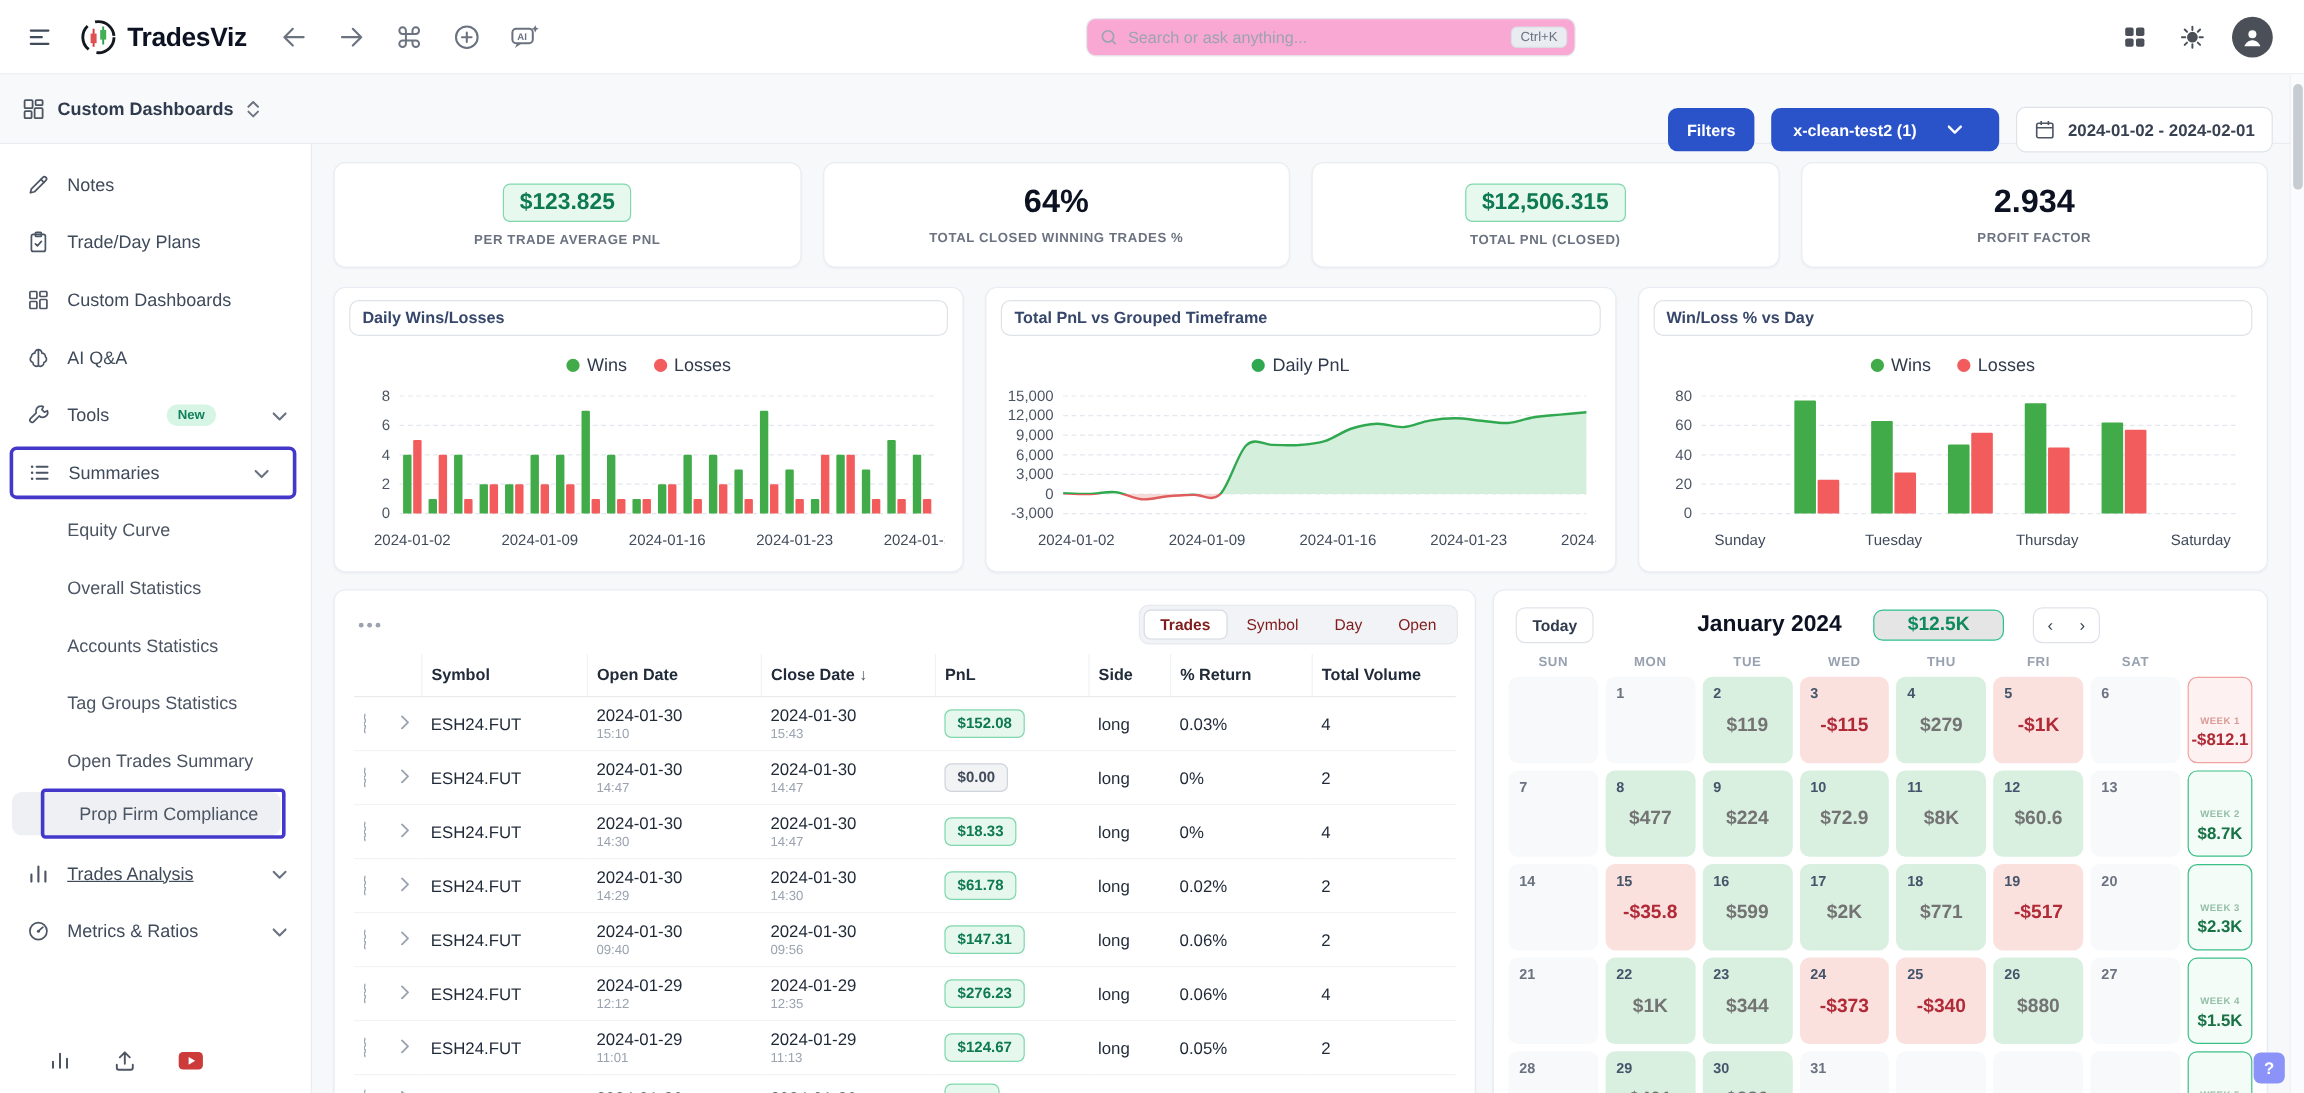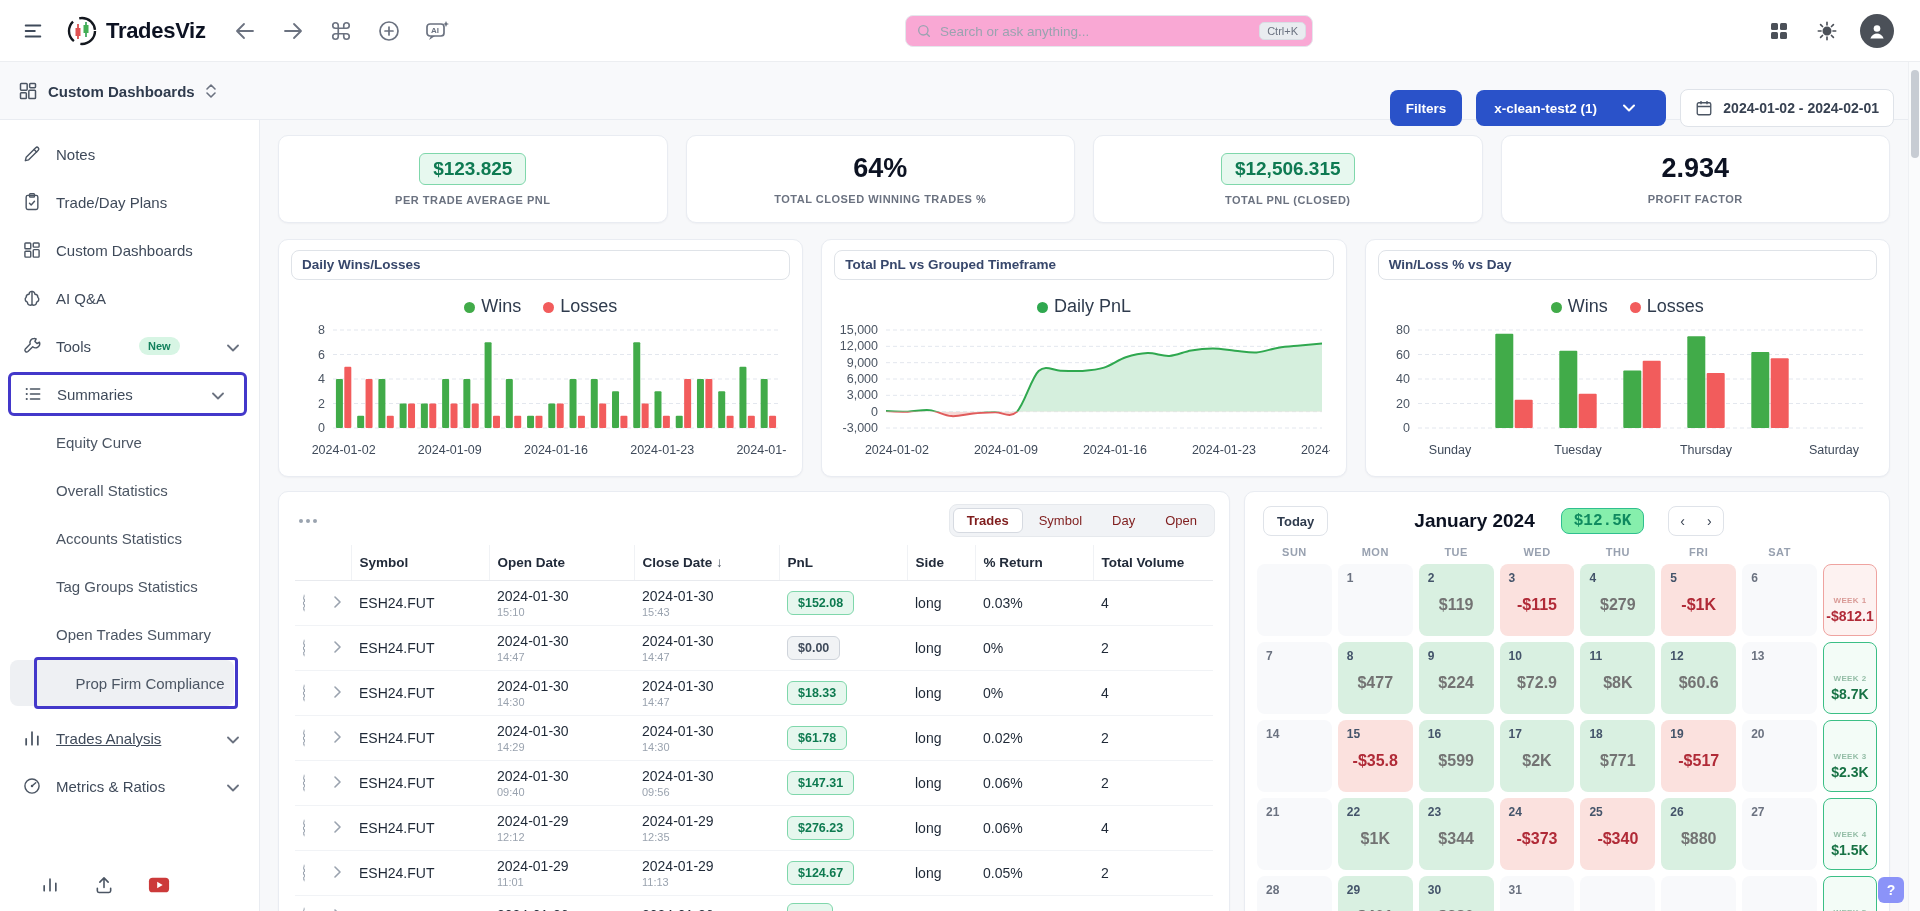--- a/index.html
+++ b/index.html
@@ -29,39 +29,39 @@
   .date-box { background:#fff; border:1px solid #dfe3e9; border-radius:8px; height:38px; display:flex; align-items:center; gap:10px; padding:0 14px; font-size:14px; font-weight:600; color:#374151; cursor:pointer; }
 
   
   .sidebar { position:absolute; left:0; top:120px; bottom:0; width:260px; background:#fff; border-right:1px solid #e9ecf1; z-index:3; padding-top:10px; }
   .side-item { height:48px; display:flex; align-items:center; gap:14px; padding-left:22px; font-size:15px; color:#3f4a5a; font-weight:500; cursor:pointer; position:relative; }
   .side-item .lbl { flex:0 1 auto; }
   .side-item.indent { padding-left:56px; color:#4b5563; font-weight:400; }
   .side-item .chev { margin-left:auto; margin-right:20px; color:#6b7280; }
   .badge-new { background:#d7f5e4; color:#12805c; font-size:11px; font-weight:700; border-radius:10px; padding:3px 9px; margin-left:34px; }
   .hl-outline { margin:2px 12px 2px 8px; height:44px; border:3px solid #4338ca; border-radius:6px; padding-left:12px; }
-  .hl-sub { margin:2px 25px 2px 10px; height:46px; background:#eef0f3; border-radius:8px; padding-left:36px; color:#111827; font-weight:600;justify-content:center; }
+  .hl-sub { margin:2px 25px 2px 10px; height:36px; background:#eef0f3; border-radius:8px; padding-left:36px; color:#111827; font-weight:600; }
   .hl-sub .outline-box { position:absolute; left:24px; right:-4px; top:-3px; bottom:-3px; border:3px solid #4338ca; border-radius:4px; pointer-events:none; }
   .gap-before { margin-top:8px;text-decoration:underline; }
   .side-footer { position:absolute; bottom:12px; left:40px; display:flex; gap:34px; align-items:center; }
 
   
   .main { position:absolute; left:260px; top:120px; right:12px; bottom:0; padding:15px 18px 0 18px; overflow:hidden; }
   .card { background:#fff; border:1px solid #e9ecf2; border-radius:10px; box-shadow:0 1px 2px rgba(16,24,40,.04); }
 
   .stats-row { display:flex; gap:18px; height:88px; margin-bottom:16px; }
   .stat-card { flex:1; position:relative; display:flex; flex-direction:column; align-items:center; justify-content:center; gap:9px; }
   .stat-big { font-size:27px; font-weight:800; color:#0c1222; }
   .stat-badge { font-size:19px; font-weight:800; color:#0e7a52; background:#e7f8ef; border:1px solid #7fd7ab; border-radius:6px; padding:4px 13px; }
   .stat-label { font-size:11px; font-weight:600; letter-spacing:.5px; color:#6b7280; }
 
   .charts-row { display:flex; gap:18px; height:238px; margin-bottom:14px; }
   .chart-card { flex:1; position:relative; }
   .chart-title { margin:10px 12px 0; height:30px; border:1px solid #dfe3e8; border-radius:8px; font-weight:700; font-size:13.5px; color:#37476b; line-height:28px; padding:0 10px; background:#fff; }
-  .legend { position:absolute; top:56px; left:0; right:0; display:flex; justify-content:center; gap:22px; font-size:18px; color:#2f3b4d; }
+  .legend { position:absolute; top:56px; left:0; right:0; display:flex; justify-content:center; gap:22px; font-size:15px; color:#2f3b4d; }
   .legend .dot { width:11px; height:11px; border-radius:50%; display:inline-block; margin-right:6px; vertical-align:-1px; }
   .plot { position:absolute; left:8px; top:76px; }
 
   .bottom-row { display:flex; gap:14px; height:640px; }
   .table-card { width:952px; position:relative; flex:none; }
   .tbl-chrome { display:flex; align-items:center; padding:12px 14px 8px 16px; }
   .dots { display:flex; gap:3px; cursor:pointer; padding:4px; }
   .dots i { width:4px; height:4px; border-radius:50%; background:#9aa3af; }
   .tabs { margin-left:auto; background:#f1f3f6; border:1px solid #e6e9ed; border-radius:8px; padding:3px; display:flex; gap:2px; }
   .tab { padding:4px 13px; font-size:13px; color:#7f1d1d; border-radius:6px; border:1px solid transparent; cursor:pointer; white-space:nowrap; }
@@ -76,21 +76,21 @@
   .pnl-badge.zero { background:#f1f3f5; border-color:#cfd4db; color:#3f4a5a; }
   .drag-circle { width:15px; height:15px; border:1.6px dashed #9aa3af; border-radius:50%; cursor:grab; }
   .row-chev { color:#9aa3af; font-size:12px; cursor:pointer; }
   tr.partial td { border-bottom:none; }
 
   
   .cal-card { flex:1; position:relative; padding:12px 12px 0 12px; }
   .cal-head { display:flex; align-items:center; height:34px; margin-bottom:8px; }
   .today-btn { border:1px solid #dfe3e9; border-radius:8px; background:#fff; height:30px; padding:0 13px; font-size:13px; font-weight:600; color:#2f3b4d; display:flex; align-items:center; cursor:pointer; margin-left:6px; }
   .cal-month { font-size:19px; font-weight:800; color:#0c1222; margin-left:86px; }
-  .cal-total { margin-left:26px; background:#86efac; border:1.5px solid #2fbf8f; color:#0f8a5f; font-size:16px; font-weight:800; border-radius:8px; padding:3px 12px;font-family:Liberation Mono, monospace; }
+  .cal-total { margin-left:26px; background:#e5e5e5; border:1.5px solid #2fbf8f; color:#0f8a5f; font-size:16px; font-weight:800; border-radius:8px; padding:3px 28px; }
   .cal-nav { margin-left:24px; border:1px solid #dfe3e9; border-radius:8px; background:#fff; height:30px; display:flex; align-items:center; }
   .cal-nav span { padding:0 11px; color:#374151; font-size:14px; cursor:pointer; }
   .cal-dow { display:grid; grid-template-columns:repeat(7,1fr) 54px; gap:6px; margin-bottom:6px; }
   .dow { text-align:center; font-size:11px; font-weight:700; color:#98a1b0; letter-spacing:.5px; }
   .cal-grid { display:grid; grid-template-columns:repeat(7,1fr) 54px; gap:6px; }
   .day-cell { height:72px; border-radius:8px; background:#f8f9fb; position:relative; cursor:pointer; }
   .day-num { position:absolute; top:7px; left:9px; font-size:12px; font-weight:700; color:#6b7280; }
   .day-val { position:absolute; top:32px; width:100%; text-align:center; font-size:16px; font-weight:700; }
   .day-cell.pos { background:#d9f0e1; } .day-cell.pos .day-val { color:#737373; } .day-cell.pos .day-num { color:#44546a; }
   .day-cell.neg { background:#fbe1de; } .day-cell.neg .day-val { color:#b02a37; } .day-cell.neg .day-num { color:#44546a; }

